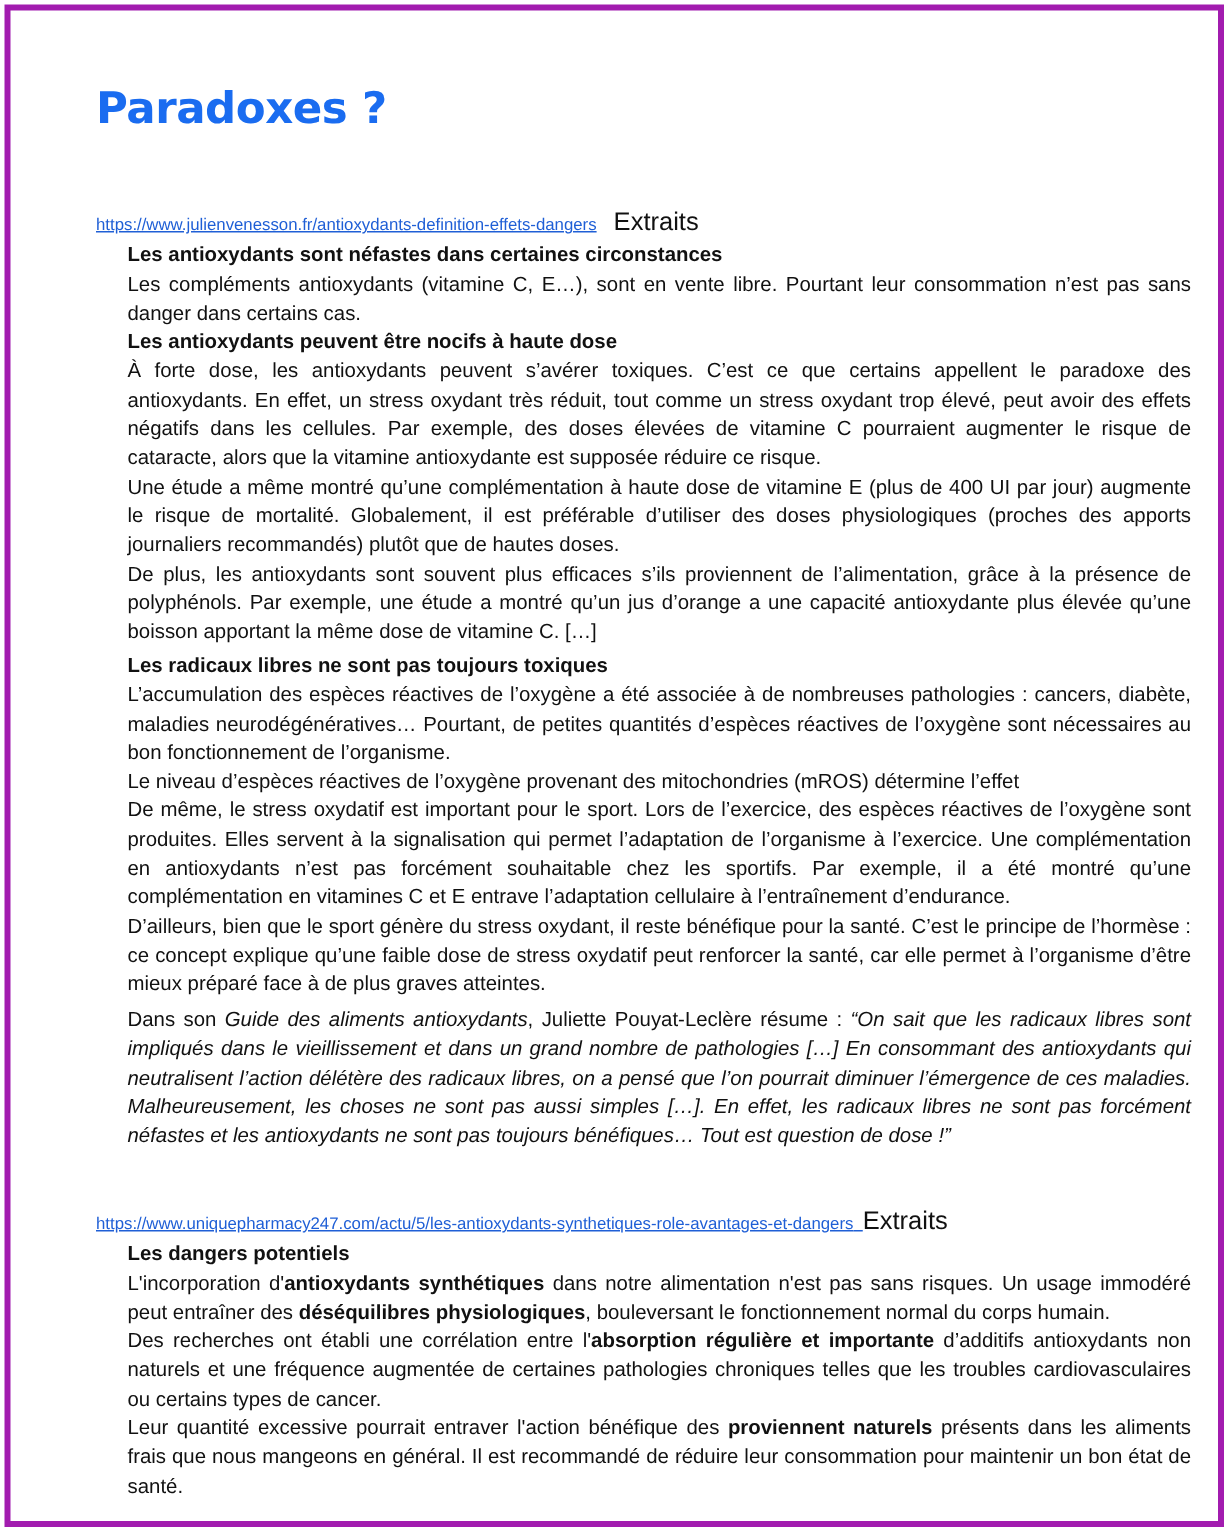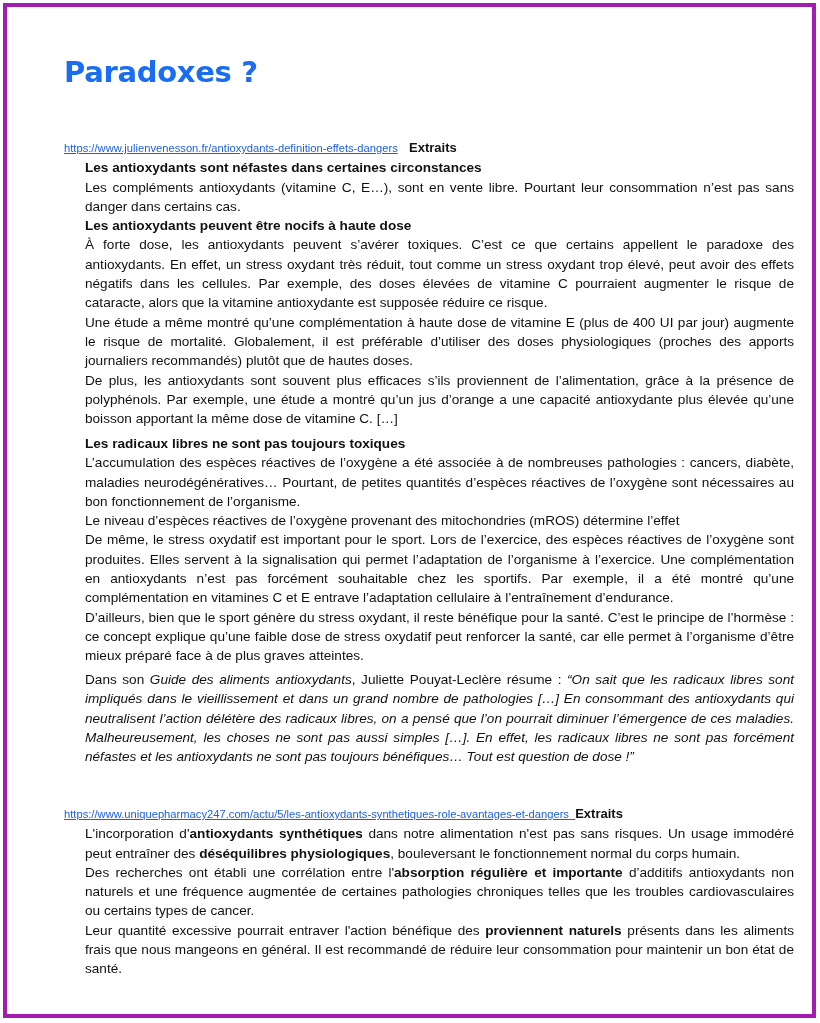--- a/index.html
+++ b/index.html
@@ -17,21 +17,21 @@
       position: absolute; left: 0; top: 47px; margin: 0;
       font-family: "DejaVu Sans", sans-serif; font-weight: bold;
       font-size: 29px; line-height: 36px; color: #1a6cf0; letter-spacing: -0.3px;
       white-space: nowrap;
     }
     .block { position: absolute; left: 0; width: 730px; }
     .src-line { white-space: nowrap; }
     .src-link {
       color: #1f5fd6; text-decoration: underline; font-size: 11.2px;
     }
-    .extraits { font-weight: bold; font-size: 13px; }
+    .extraits { font-weight: normal; font-size: 17px; }
     .heading { font-weight: bold; }
     p { margin: 0; text-align: justify; padding-left: 21px; }
     .it { font-style: italic; }
     b { font-weight: bold; }
   </style>
 </head>
 <body>
 
 <div class="page">
   <div class="content">
@@ -59,19 +59,20 @@
     </div>
 
     <div class="block" style="top:663px;">
       <p><span>Dans son </span><span class="it">Guide des aliments antioxydants</span><span>, Juliette Pouyat-Leclère résume : </span><span class="it">“On sait que les radicaux libres sont impliqués dans le vieillissement et dans un grand nombre de pathologies […] En consommant des antioxydants qui neutralisent l’action délétère des radicaux libres, on a pensé que l’on pourrait diminuer l’émergence de ces maladies. Malheureusement, les choses ne sont pas aussi simples […]. En effet, les radicaux libres ne sont pas forcément néfastes et les antioxydants ne sont pas toujours bénéfiques… Tout est question de dose !”</span></p>
     </div>
 
     <div class="block" style="top:797px;">
       <div class="src-line">
         <a class="src-link">https://www.uniquepharmacy247.com/actu/5/les-antioxydants-synthetiques-role-avantages-et-dangers</a><span class="src-link">&nbsp;&nbsp;</span><span class="extraits">Extraits</span>
       </div>
+      <p class="heading">Les dangers potentiels</p>
       <p><span>L'incorporation d'</span><b>antioxydants synthétiques</b><span> dans notre alimentation n'est pas sans risques. Un usage immodéré peut entraîner des </span><b>déséquilibres physiologiques</b><span>, bouleversant le fonctionnement normal du corps humain.</span></p>
       <p><span>Des recherches ont établi une corrélation entre l'</span><b>absorption régulière et importante</b><span> d’additifs antioxydants non naturels et une fréquence augmentée de certaines pathologies chroniques telles que les troubles cardiovasculaires ou certains types de cancer.</span></p>
       <p><span>Leur quantité excessive pourrait entraver l'action bénéfique des </span><b>proviennent naturels</b><span> présents dans les aliments frais que nous mangeons en général. Il est recommandé de réduire leur consommation pour maintenir un bon état de santé.</span></p>
     </div>
 
   </div>
 </div>
 
 </body></html>

